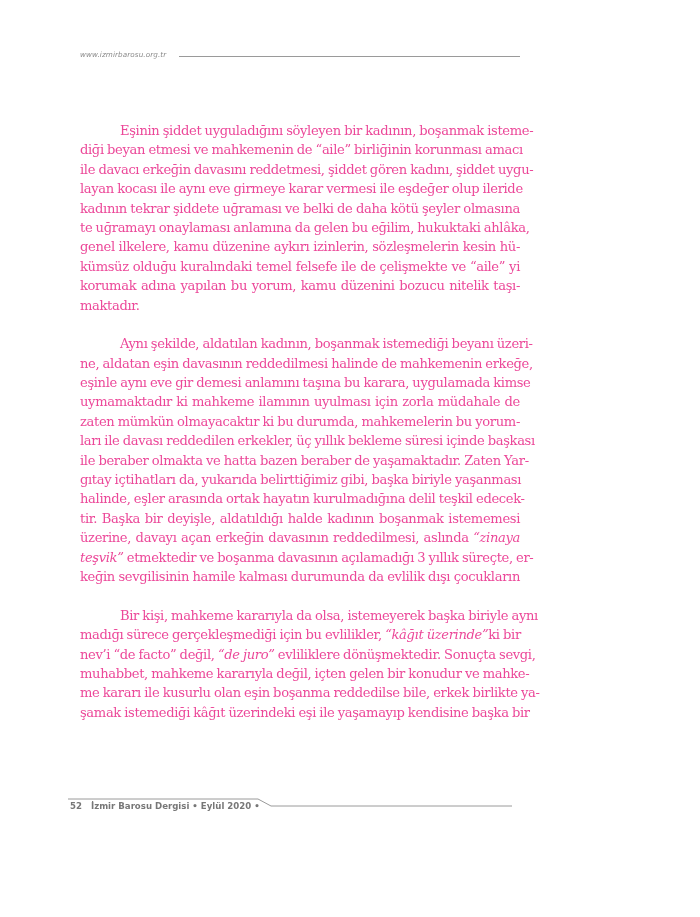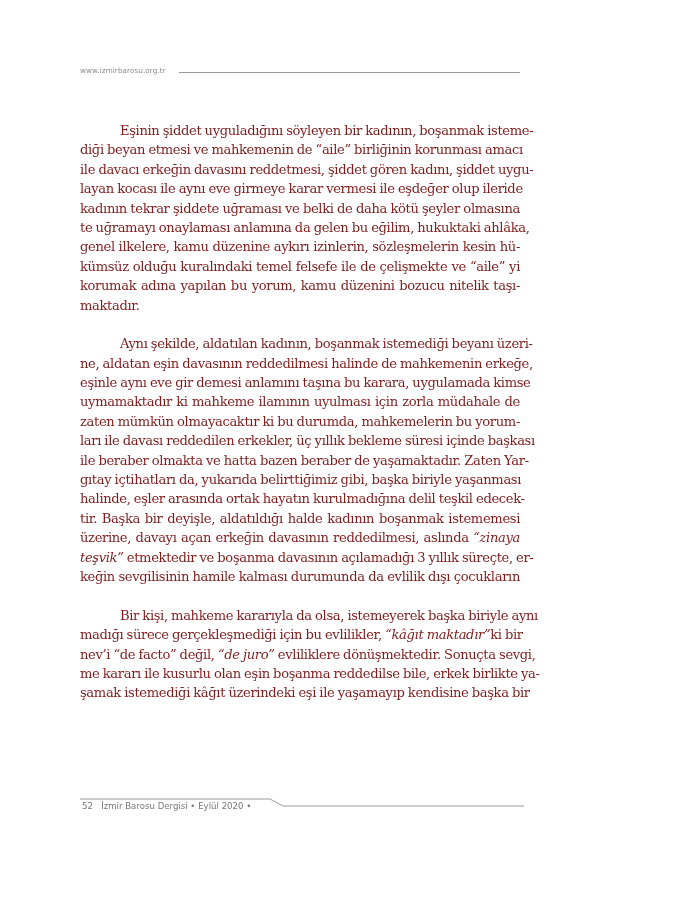--- a/index.html
+++ b/index.html
@@ -1,27 +1,27 @@
 <!DOCTYPE html>
 <html><head>
 <meta charset="utf-8">
 <style>
   html, body { margin:0; padding:0; background:#ffffff; }
   body { width:700px; height:917px; position:relative; overflow:hidden; }
   .page { position:absolute; left:0; top:0; width:700px; height:917px; background:#fff; }
-  .header { position:absolute; left:80px; top:64px; width:440px; height:14px; }
+  .header { position:absolute; left:80px; top:48px; width:440px; height:14px;font-style:italic; }
   .header-url { position:absolute; left:0; top:0; font-family:"DejaVu Sans", sans-serif; font-size:7.2px; color:#8a8a8a; letter-spacing:0.1px; white-space:nowrap; line-height:14px; }
   .header-rule { position:absolute; left:99px; right:0; top:8px; height:0; border-top:1px solid #9a9a9a; }
-  .body-text { position:absolute; left:80px; top:121px; width:440px; font-family:"DejaVu Serif", serif; font-size:13.1px; color:#7f1d1d; }
+  .body-text { position:absolute; left:80px; top:121px; width:440px; font-family:"DejaVu Serif", serif; font-size:13.1px; color:#ec4899; }
   .para { margin:0 0 19.4px 0; }
   .line { display:block; height:19.4px; line-height:19.4px; text-align:justify; text-align-last:justify; white-space:nowrap; letter-spacing:-0.35px; word-spacing:-0.5px; }
   .line.first { text-indent:40px; }
   .line.last { text-align-last:left; }
   .line i { font-style:italic; }
-  .footer { position:absolute; left:80px; top:794px; width:444px; height:20px; }
+  .footer { position:absolute; left:68px; top:794px; width:444px; height:20px;font-weight:bold; }
   .footer-text { position:absolute; left:2px; top:6px; font-family:"DejaVu Sans", sans-serif; font-size:8.6px; color:#777; white-space:nowrap; line-height:12px; }
   .footer-svg { position:absolute; left:0; top:0; }
 </style>
 </head>
 <body>
 
 <div class="page">
 
   <div class="header">
     <span class="header-url">www.izmirbarosu.org.tr</span>
@@ -54,22 +54,23 @@
       <span class="line">gıtay içtihatları da, yukarıda belirttiğimiz gibi, başka biriyle yaşanması</span>
       <span class="line">halinde, eşler arasında ortak hayatın kurulmadığına delil teşkil edecek-</span>
       <span class="line">tir. Başka bir deyişle, aldatıldığı halde kadının boşanmak istememesi</span>
       <span class="line"><span>üzerine, davayı açan erkeğin davasının reddedilmesi, aslında </span><i>“zinaya</i></span>
       <span class="line"><i>teşvik”</i> <span>etmektedir ve boşanma davasının açılamadığı 3 yıllık süreçte, er-</span></span>
       <span class="line">keğin sevgilisinin hamile kalması durumunda da evlilik dışı çocukların</span>
     </div>
 
     <div class="para">
       <span class="line first">Bir kişi, mahkeme kararıyla da olsa, istemeyerek başka biriyle aynı</span>
-      <span class="line"><span>madığı sürece gerçekleşmediği için bu evlilikler, </span><i>“kâğıt maktadır”</i><span>ki bir</span></span>
+      <span class="line"><span>madığı sürece gerçekleşmediği için bu evlilikler, </span><i>“kâğıt üzerinde”</i><span>ki bir</span></span>
       <span class="line"><span>nev’i “de facto” değil, </span><i>“de juro”</i><span> evliliklere dönüşmektedir. Sonuçta sevgi,</span></span>
+      <span class="line">muhabbet,  mahkeme kararıyla değil, içten gelen bir konudur ve mahke-</span>
       <span class="line">me kararı ile kusurlu olan eşin boşanma reddedilse bile, erkek birlikte ya-</span>
       <span class="line">şamak istemediği kâğıt üzerindeki eşi ile yaşamayıp kendisine başka bir</span>
     </div>
 
   </div>
 
   <div class="footer">
     <svg class="footer-svg" width="444" height="20">
       <polyline points="0,5 190,5 203,12 444,12" fill="none" stroke="#9a9a9a" stroke-width="1"></polyline>
     </svg>

